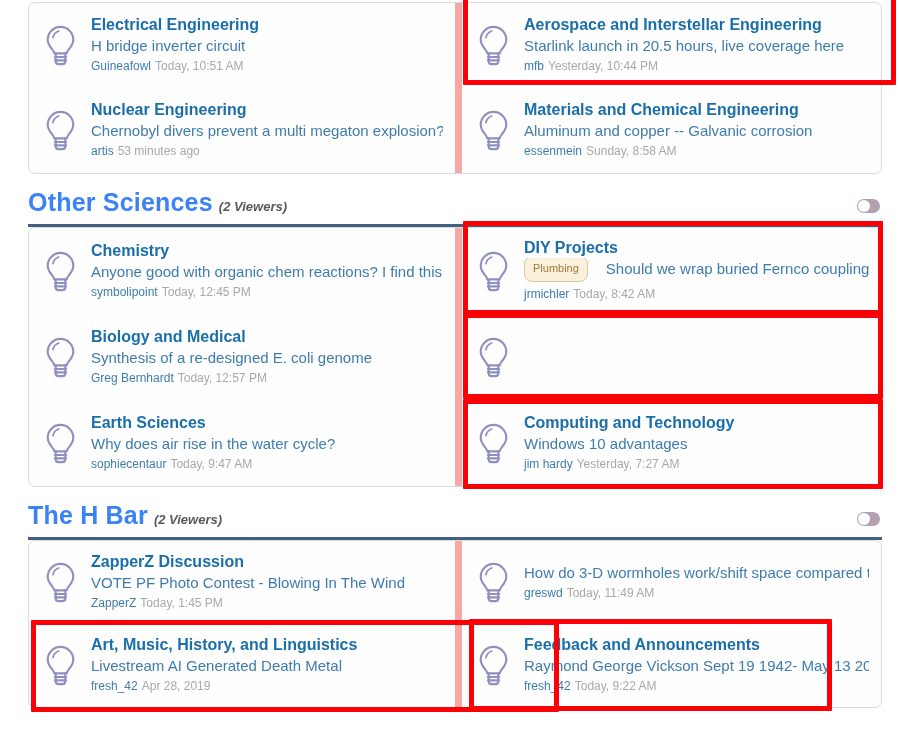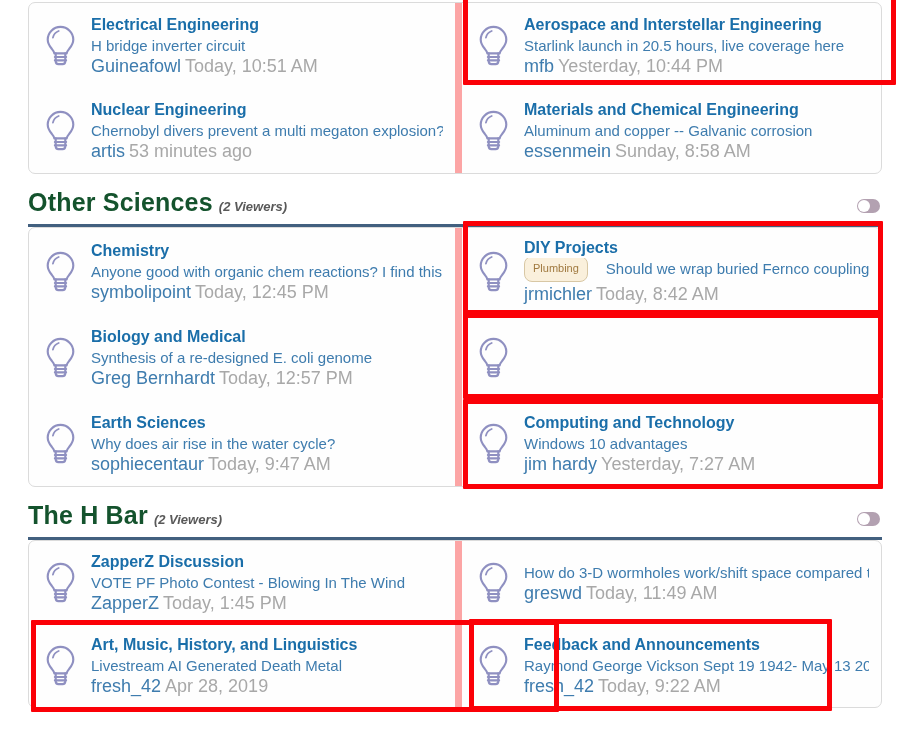--- a/index.html
+++ b/index.html
@@ -1,21 +1,21 @@
 <!DOCTYPE html>
 <html><head>
 <meta charset="utf-8">
 <style>
   * { margin:0; padding:0; box-sizing:border-box; }
   body { background:#ffffff; font-family:"Liberation Sans", sans-serif; }
   .wrap { width:899px; height:737px; position:relative; overflow:hidden; background:#fff; }
 
   .section-header { position:relative; margin:14px 17px 0 28px; padding-bottom:7px;
                     border-bottom:3px solid #42607f; }
-  .section-title { font-size:25px; font-weight:bold; color:#14532d; letter-spacing:.2px; }
+  .section-title { font-size:25px; font-weight:bold; color:#3b82f6; letter-spacing:.2px; }
   .section-viewers { font-size:13px; font-weight:bold; font-style:italic; color:#595959; margin-left:6px; }
   .toggle { position:absolute; right:2px; top:11px; width:23px; height:14px; border-radius:8px;
             background:#b3a1b1; cursor:pointer; }
   .toggle .knob { position:absolute; left:1px; top:1px; width:12px; height:12px; border-radius:50%;
                   background:#ffffff; }
 
   .panel { margin:0 17px 0 28px; background:#fefefe; border:1px solid #dbdbdb; border-radius:7px;
            display:flex; position:relative; padding:0 0; }
   .panel.first { margin-top:2px; }
   .col { width:50%; }
@@ -25,21 +25,21 @@
   .s1 .row { height:85px; }
   .s2 .row { height:86px; }
   .s3 .row { height:83px; }
 
   .bulb { flex:0 0 62px; display:flex; justify-content:center; align-items:center; }
   .row-text { min-width:0; }
   .forum-name { display:block; font-size:16px; font-weight:bold; color:#1a6ea9; text-decoration:none;
                 line-height:21px; cursor:pointer; }
   .thread-line { font-size:15px; line-height:21px; white-space:nowrap; overflow:hidden; }
   .thread { color:#3e7cae; text-decoration:none; cursor:pointer; }
-  .meta { font-size:18px; line-height:21px; white-space:nowrap; }
+  .meta { font-size:12px; line-height:21px; white-space:nowrap; }
   .user { color:#3e7cae; text-decoration:none; cursor:pointer; }
   .time { color:#a8a8a8; margin-left:4px; }
 
   .tag { display:inline-block; font-size:11px; color:#a0793f; background:#faf0dc;
          border:1px solid #d8c7a4; border-radius:8px; padding:1px 8px 2px; margin-right:18px;
          position:relative; top:-2px; cursor:pointer; }
 
   .hl { position:absolute; border:5px solid #fb0007; pointer-events:none; z-index:5; border-radius:1px; }
   .hl-aero { top:-12px; left:1px; right:-15px; bottom:3px; }
   .hl-diy  { top:-7px;  left:1px; right:-2px;  bottom:-4px; }

